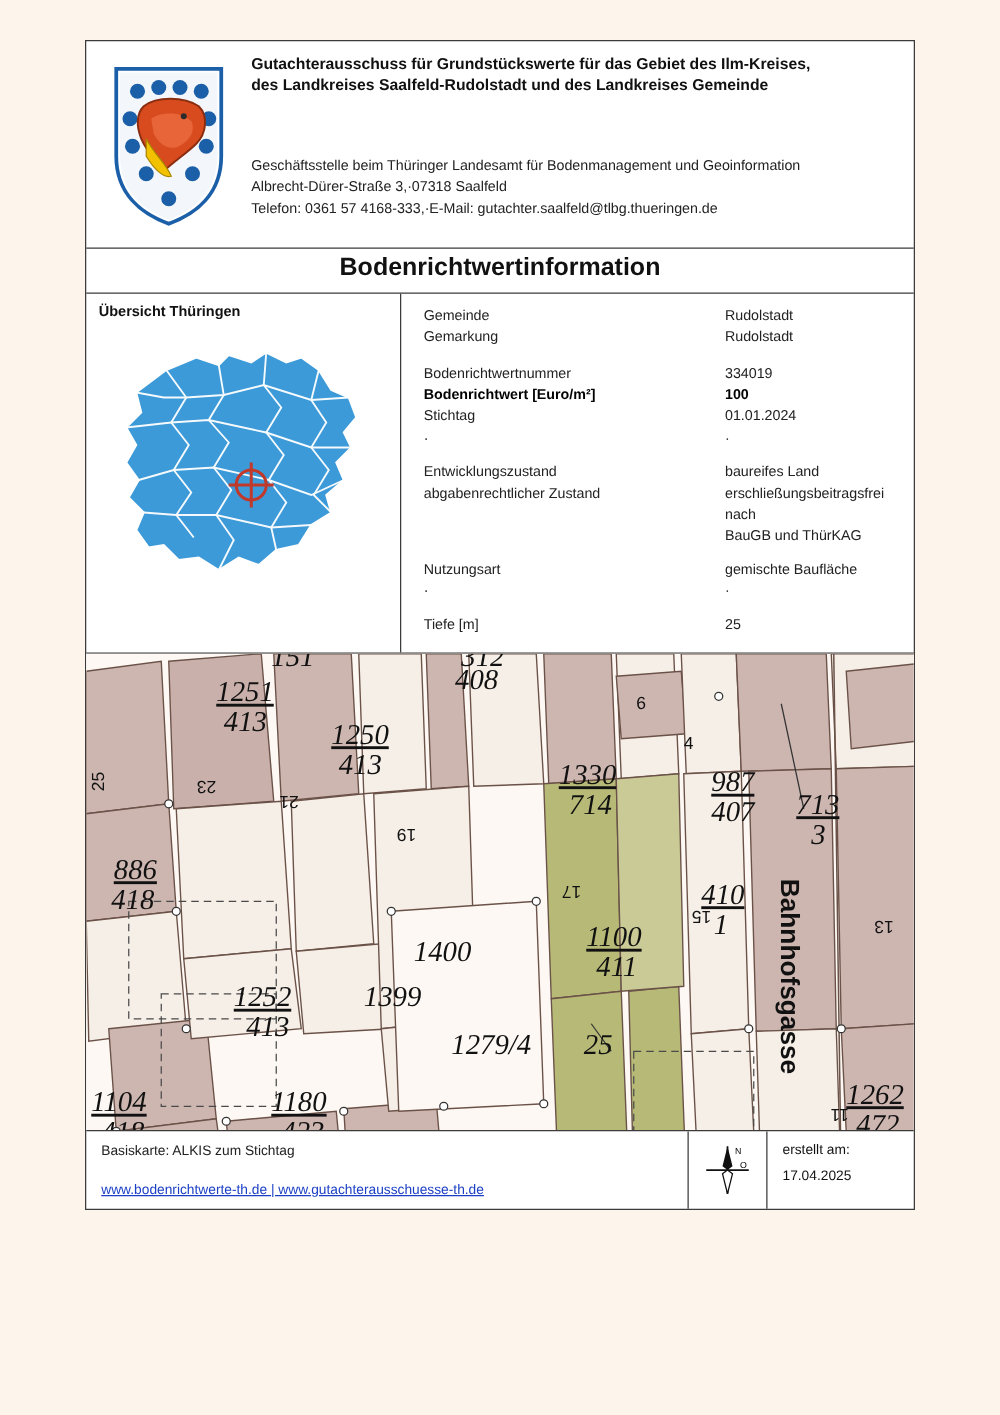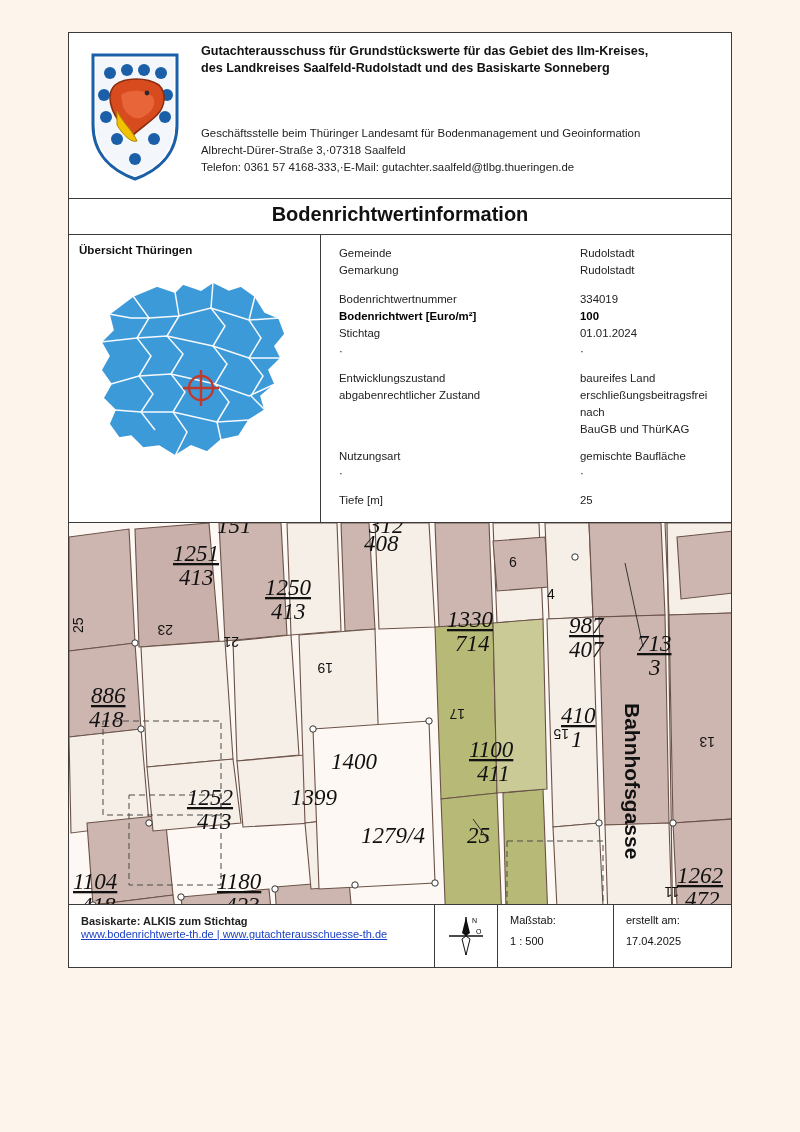--- a/index.html
+++ b/index.html
@@ -98,21 +98,21 @@
     height:62px;
     display:flex;
     box-sizing:border-box;
     font-size:11px;
   }
   .f-basis{
     flex:1;
     padding:10px 8px 0 12px;
     box-sizing:border-box;
   }
-  .f-basis .l1{color:#222;margin-bottom:1px;font-weight:bold;}
+  .f-basis .l1{color:#222;margin-bottom:19px;}
   .f-basis .l2{color:#1a3fc4;text-decoration:underline;}
   .f-compass{
     width:62px;
     border-left:1px solid #3b3b3b;
     display:flex;align-items:center;justify-content:center;
   }
   .f-scale{
     width:116px;
     border-left:1px solid #3b3b3b;
     padding:9px 0 0 12px;
@@ -153,21 +153,21 @@
         </g>
         <path d="M28 34 C38 26 60 26 72 34 C80 42 78 56 70 64 C62 72 52 78 44 86 C38 78 30 70 26 60 C22 50 22 40 28 34 Z" fill="#d84b1f" stroke="#8a2d10" stroke-width="1.6"></path>
         <path d="M34 44 C42 38 58 38 66 46 C70 54 64 62 56 66 C48 70 40 64 36 56 Z" fill="#e8653a"></path>
         <path d="M30 60 C36 72 46 80 50 90 C44 92 36 84 30 74 Z" fill="#f2c200" stroke="#a88600" stroke-width="1"></path>
         <circle cx="60" cy="42" r="2.4" fill="#2b2b2b"></circle>
       </svg>
     </div>
     <div class="head-text">
       <div class="head-title">
         <div>Gutachterausschuss für Grundstückswerte für das Gebiet des Ilm-Kreises,</div>
-        <div>des Landkreises Saalfeld-Rudolstadt und des Basiskarte Sonneberg</div>
+        <div>des Landkreises Saalfeld-Rudolstadt und des Landkreises Gemeinde</div>
       </div>
       <div class="head-sub">
         <div>Geschäftsstelle beim Thüringer Landesamt für Bodenmanagement und Geoinformation</div>
         <div>Albrecht-Dürer-Straße 3,·07318 Saalfeld</div>
         <div>Telefon: 0361 57 4168-333,·E-Mail: gutachter.saalfeld@tlbg.thueringen.de</div>
       </div>
     </div>
   </div>
 
   <div class="banner">Bodenrichtwertinformation</div>
@@ -442,23 +442,19 @@
     <div class="f-compass">
       <svg width="40" height="46" viewBox="0 0 40 46">
         <line x1="20" y1="4" x2="20" y2="42" stroke="#111" stroke-width="1.4"></line>
         <line x1="3" y1="23" x2="37" y2="23" stroke="#111" stroke-width="1.4"></line>
         <polygon points="20,4 16,20 20,23 24,20" fill="#111"></polygon>
         <polygon points="20,42 16,26 20,23 24,26" fill="#fff" stroke="#111" stroke-width="1"></polygon>
         <text x="26" y="10" font-size="7" font-family="Liberation Sans, sans-serif">N</text>
         <text x="30" y="21" font-size="7" font-family="Liberation Sans, sans-serif">O</text>
       </svg>
     </div>
-    <div class="f-scale">
-      <div class="t">Maßstab:</div>
-      <div>1 : 500</div>
-    </div>
     <div class="f-date">
       <div class="t">erstellt am:</div>
       <div>17.04.2025</div>
     </div>
   </div>
 
 </div>
 
 </body></html>

